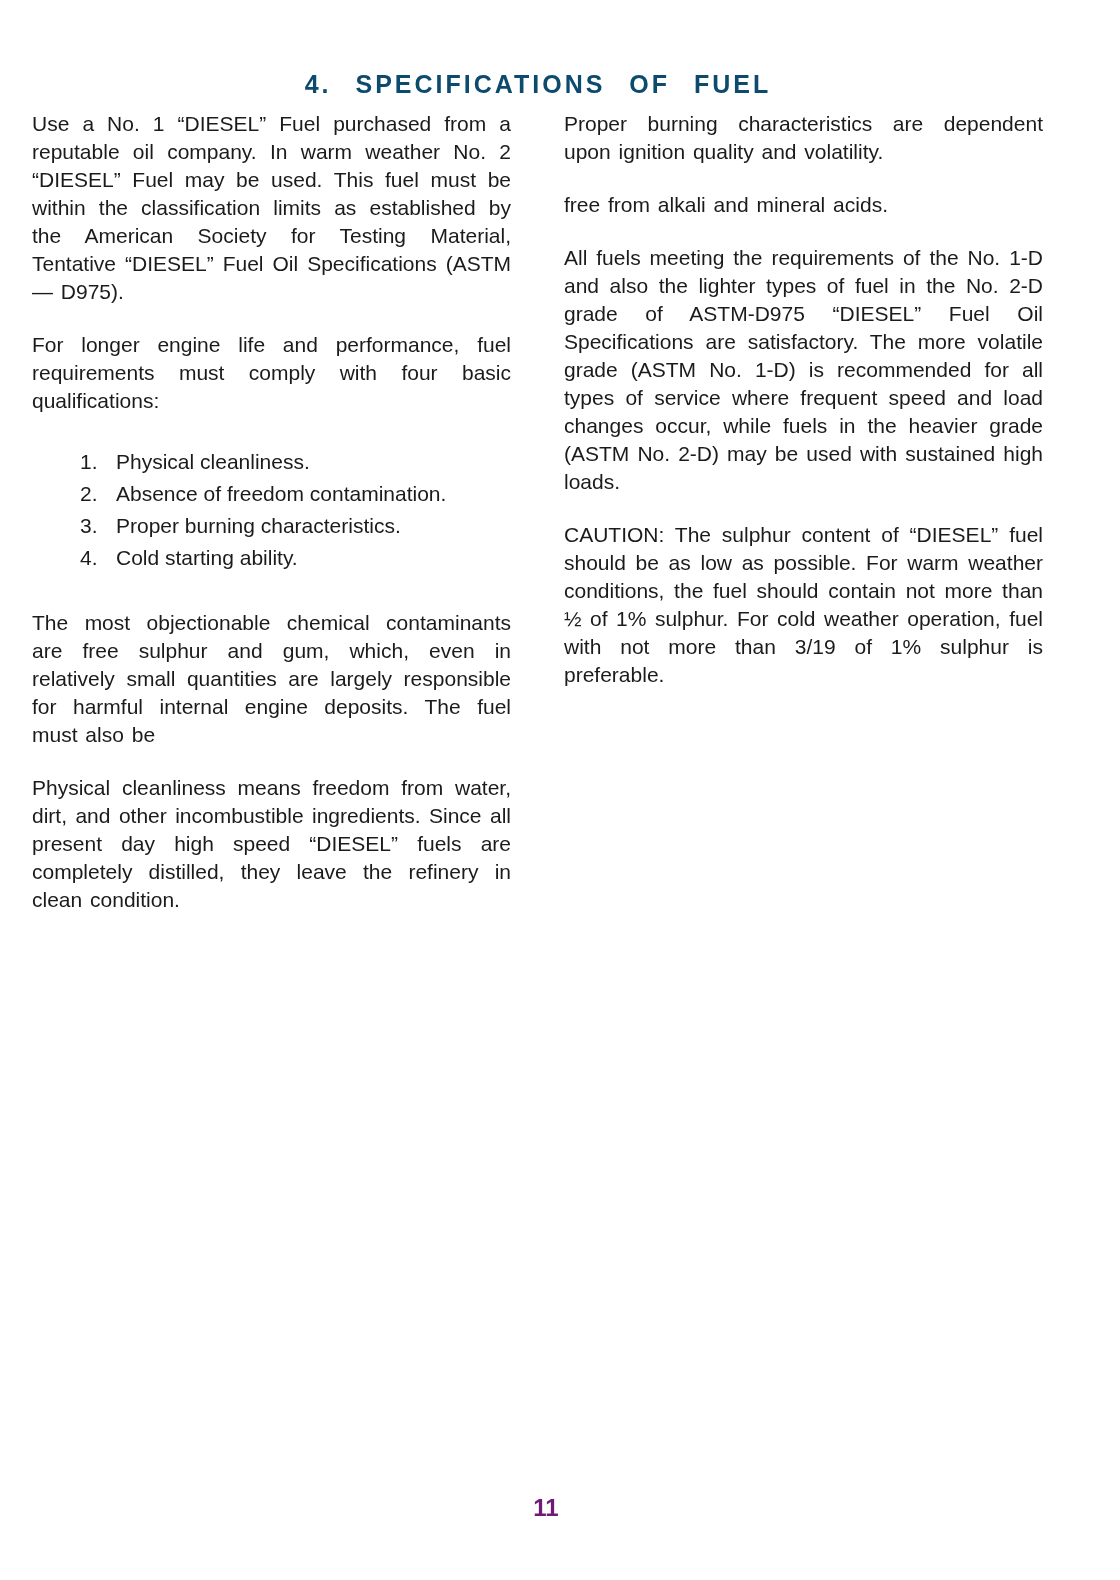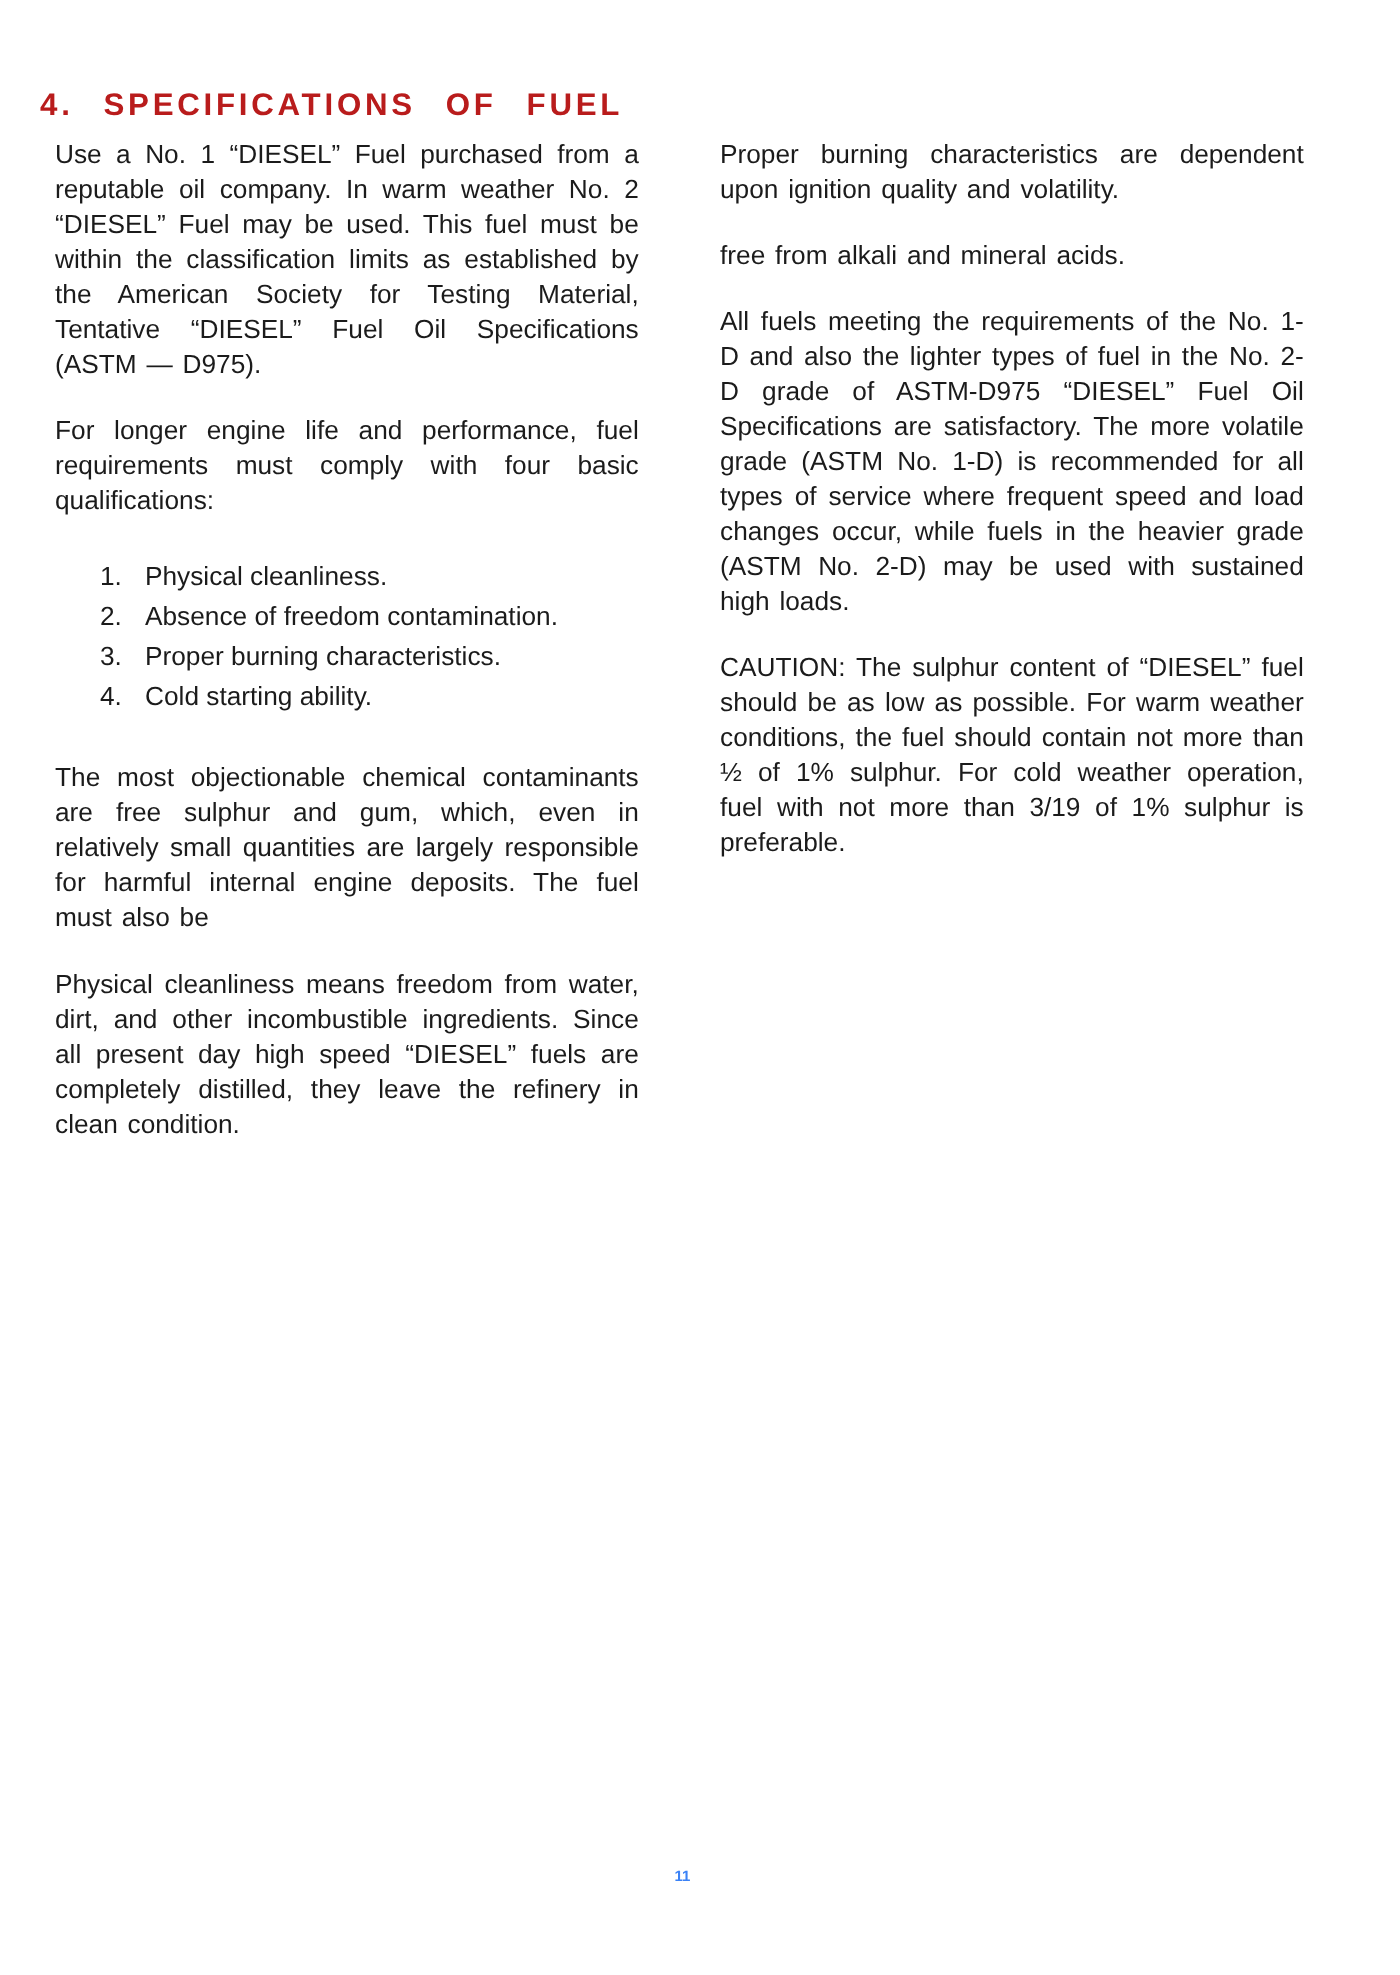--- a/index.html
+++ b/index.html
@@ -19,41 +19,41 @@
     position: relative;
     width: 1120px;
     height: 1580px;
     background: #ffffff;
   }
   .doc-title {
     position: absolute;
     top: 70px;
     left: 32px;
     width: 1012px;
-    text-align: left;
+    text-align: center;
     font-size: 25px;
     font-weight: bold;
     letter-spacing: 3px;
     word-spacing: 14px;
-    color: #b91c1c;
+    color: #0c4a6e;
   }
   .columns {
     position: absolute;
     top: 110px;
     left: 32px;
     width: 1012px;
     display: flex;
     gap: 53px;
   }
   .col {
     width: 479px;
     flex: 0 0 479px;
   }
   .col p {
-    margin: 0 0 25px 12px;
+    margin: 0 0 25px 0;
     font-size: 21px;
     line-height: 28px;
     text-align: justify;
     word-spacing: 2px;
   }
   .col p:last-child {
     margin-bottom: 0;
   }
   .italic {
   }
@@ -69,23 +69,23 @@
   }
   .qual-list .num {
     flex: 0 0 36px;
   }
   .page-number {
     position: absolute;
     top: 1494px;
     left: 0;
     width: 1092px;
     text-align: center;
-    font-size: 12px;
+    font-size: 24px;
     font-weight: bold;
-    color: #3b82f6;
+    color: #701a75;
   }
 </style>
 </head>
 <body>
 
 <div class="page">
 
   <div class="doc-title">4. SPECIFICATIONS OF FUEL</div>
 
   <div class="columns">

